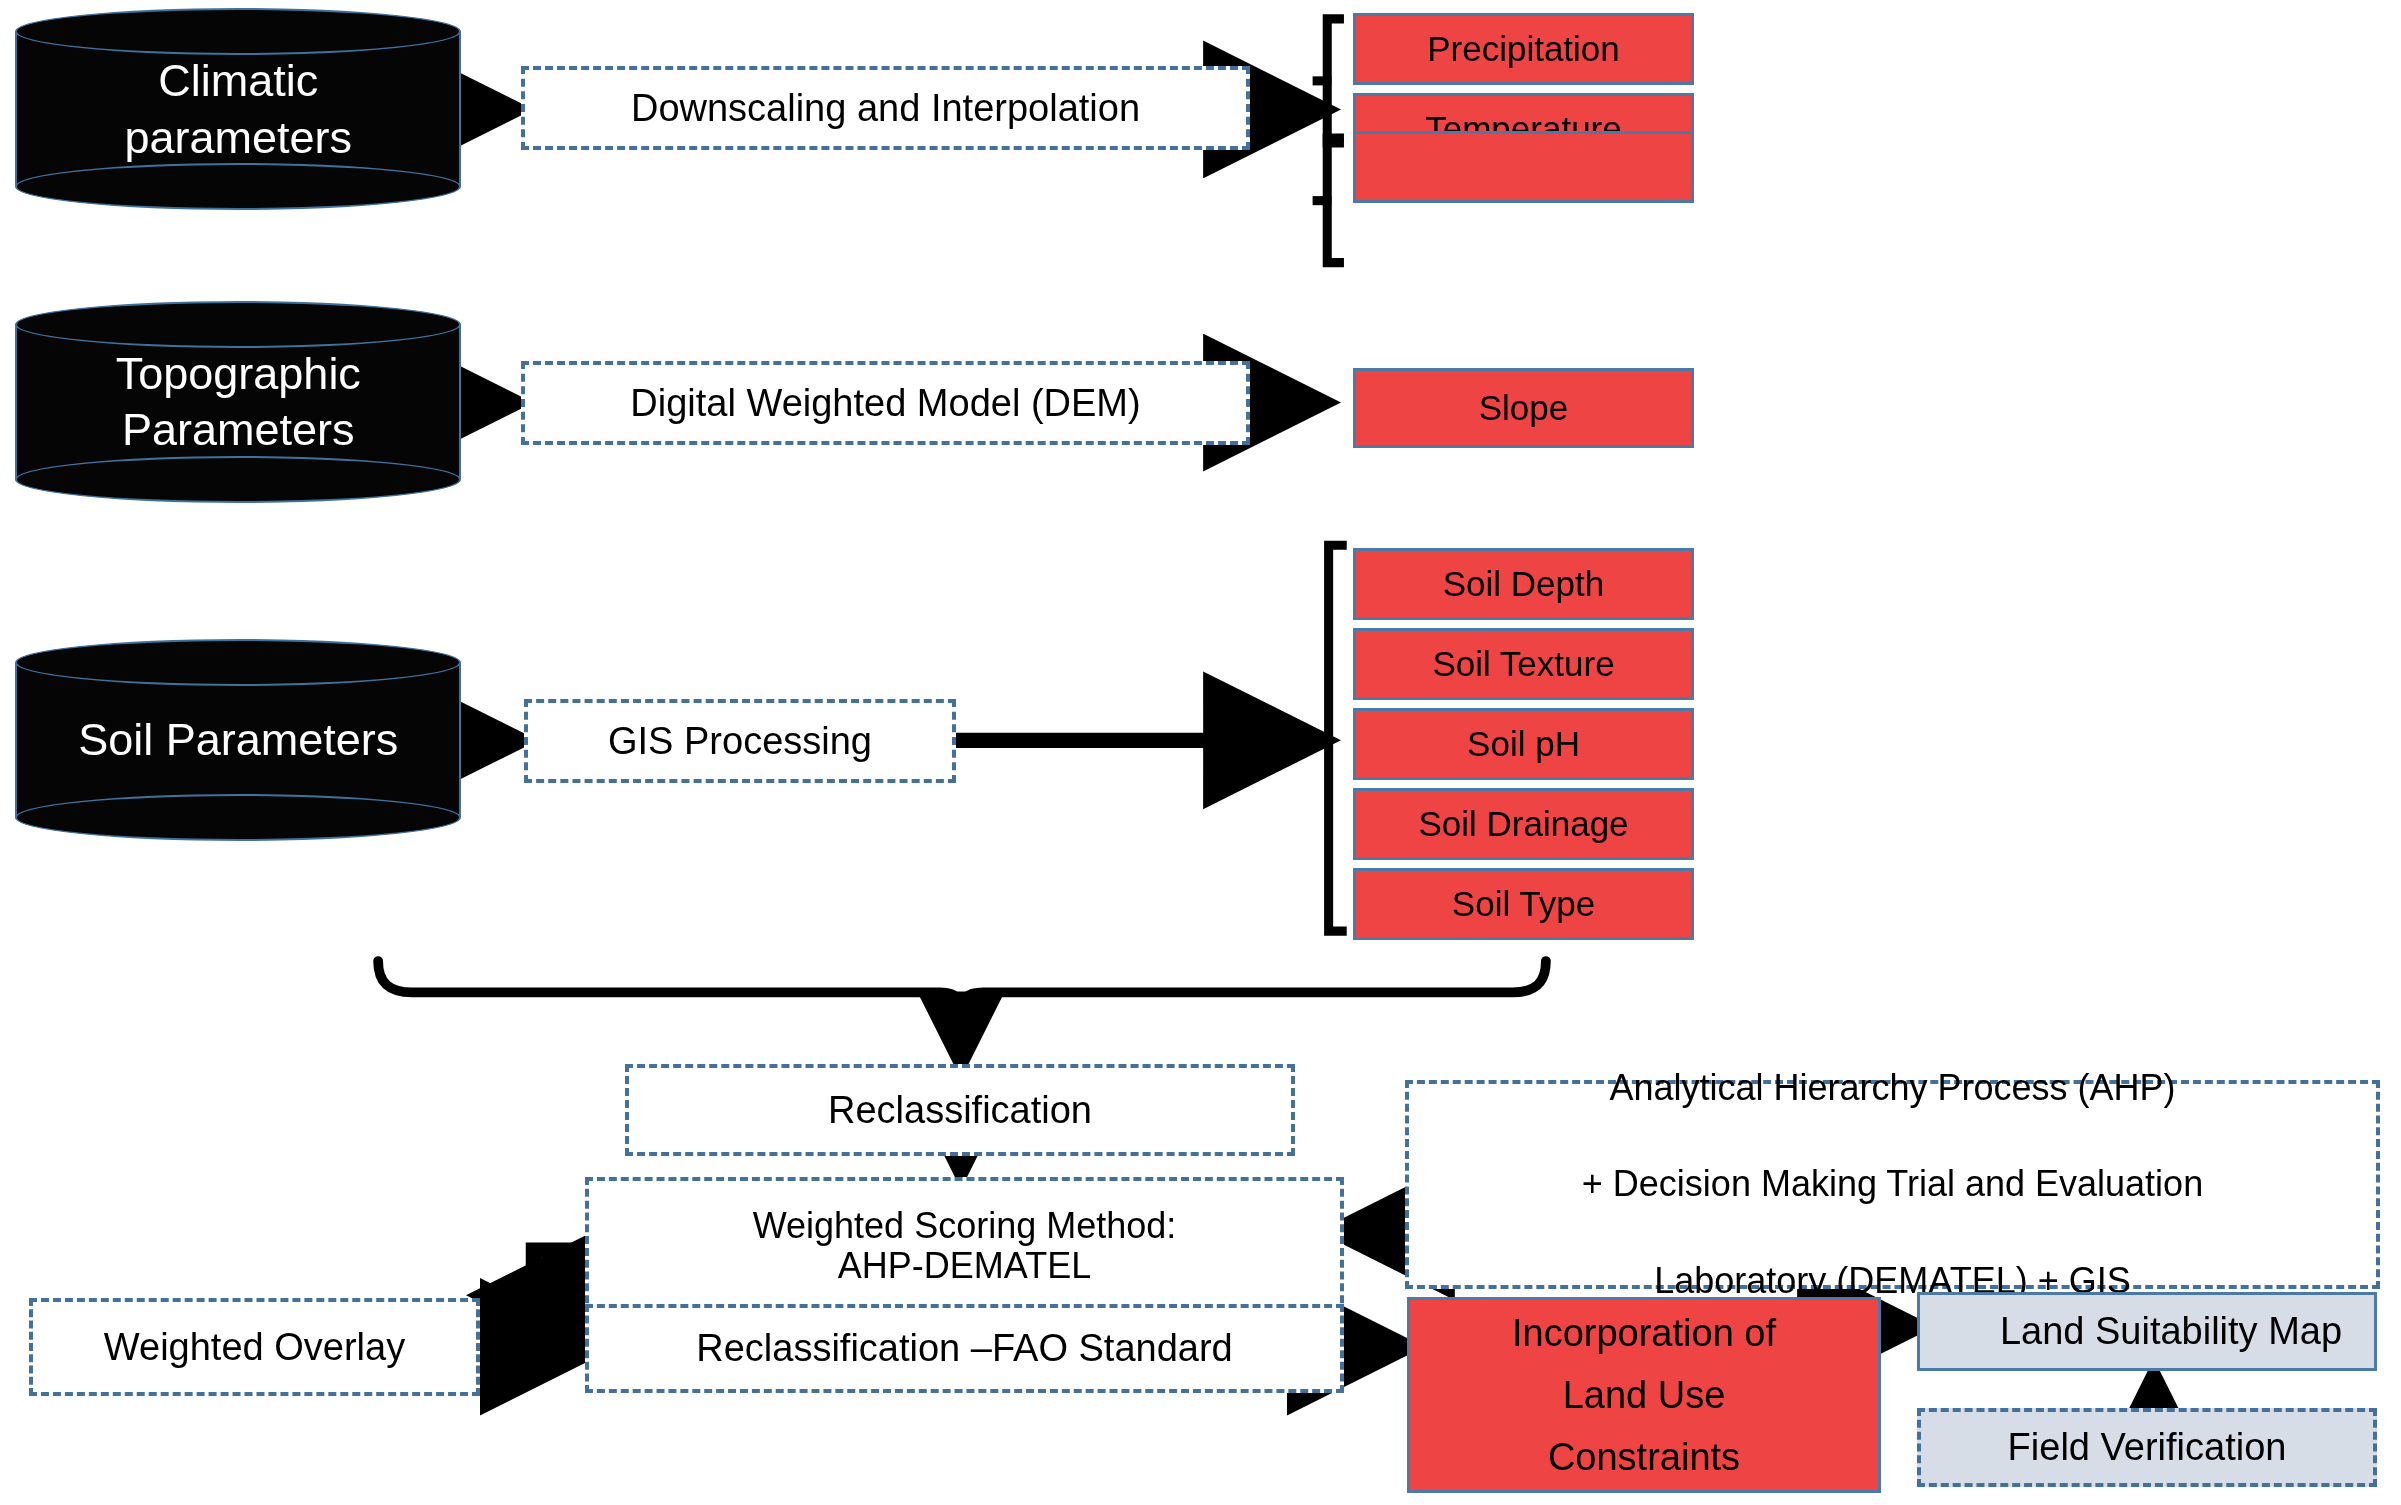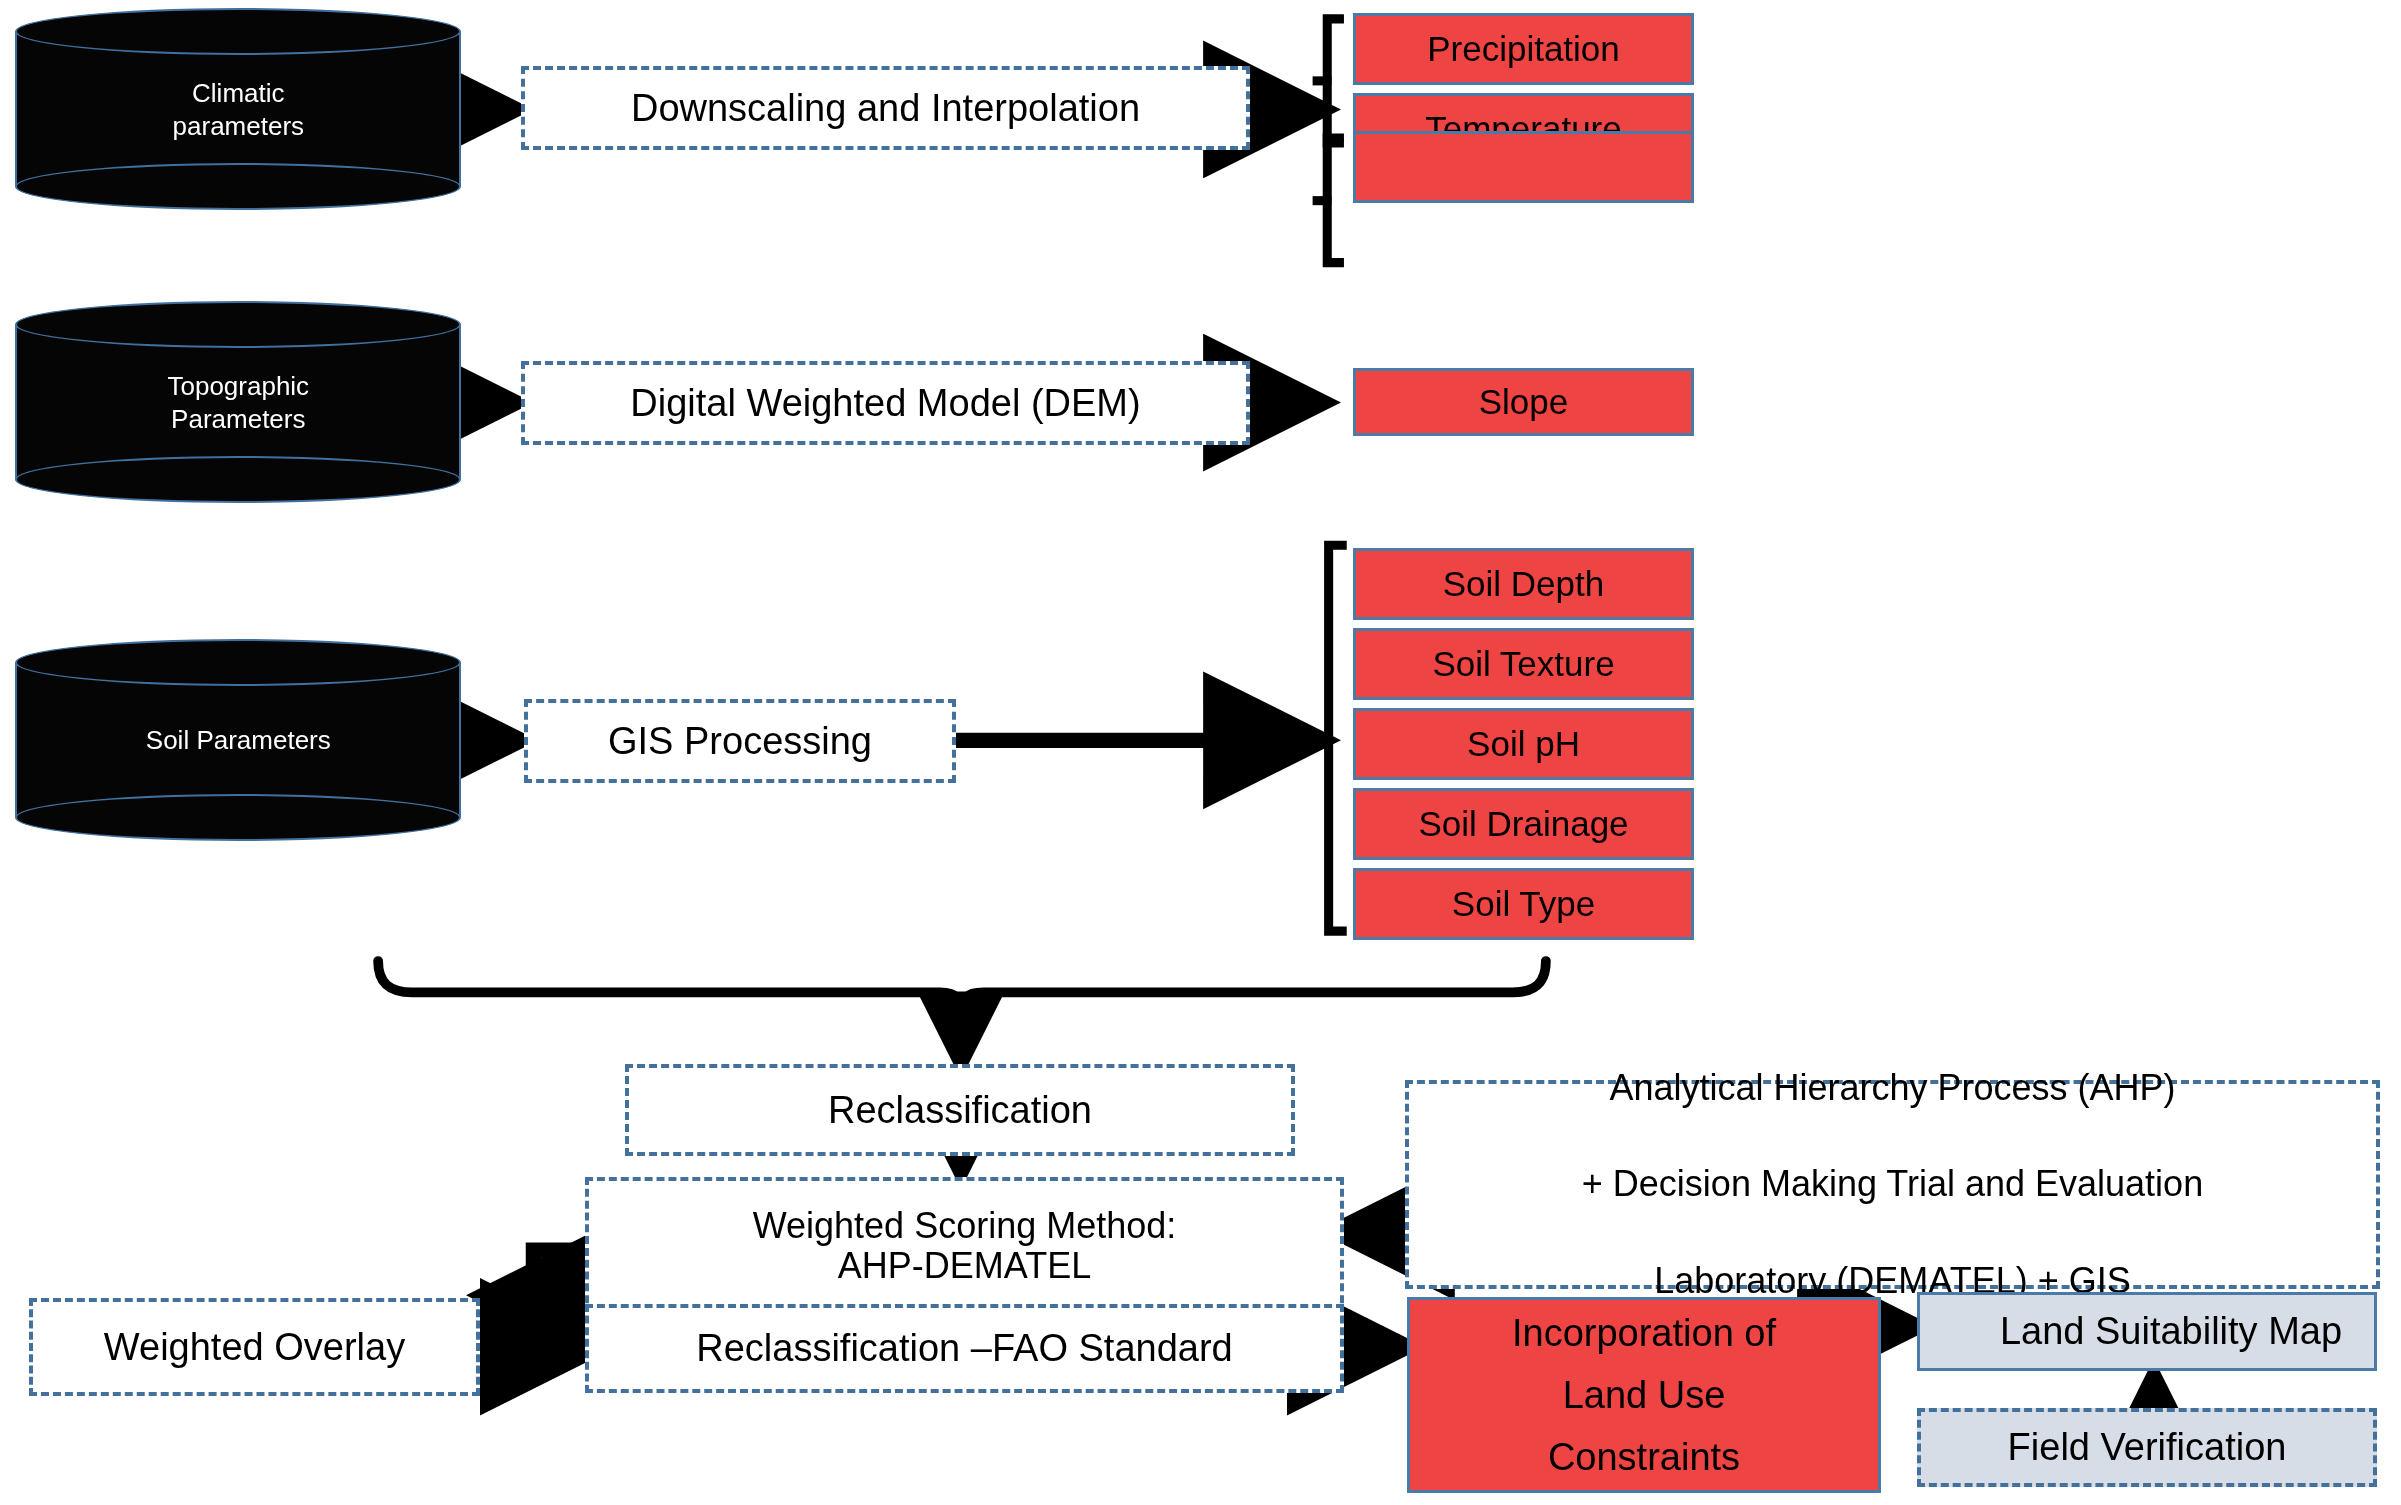--- a/index.html
+++ b/index.html
@@ -19,21 +19,21 @@
              background:#050505;border-left:2.1px solid #40719e;
              border-right:2.1px solid #40719e;}
   .cyl .top{position:absolute;left:0;right:0;top:0;height:47px;
             background:#050505;border:2.1px solid #40719e;border-radius:50%;
             box-sizing:border-box;}
   .cyl .bot{position:absolute;left:0;right:0;bottom:0;height:47px;
             background:#050505;border:2.1px solid #40719e;border-radius:50%;
             box-sizing:border-box;}
   .cyl .lbl{position:absolute;left:0;right:0;top:50%;transform:translateY(-50%);
             color:#ffffff;text-align:center;z-index:5;
-            font-size:26px;line-height:1.25;}
+            font-size:45px;line-height:1.25;}
 
   
   .dashed{border:4.2px dashed #44719c;background:#ffffff;}
   .solid{border:3.5px solid #4a7aa5;background:#ef4444;}
   .solid-fill{border:3.5px solid #4a7aa5;background:#d7dde6;}
   .dashed-fill{border:4.2px dashed #44719c;background:#d7dde6;}
   .t50{font-size:35px;}
   .t52{font-size:36px;}
   .t54{font-size:38px;}
 
@@ -164,21 +164,21 @@
     <div class="lbl" style="white-space:pre-line;">Topographic
 Parameters</div>
   </div>
 
   <div class="node dashed t54" style="left:521px;top:361px;width:729px;height:84px;">
     <span>Digital Weighted Model (DEM)</span>
   </div>
 
   <div class="node solid t50" style="left:1353px;top:131px;width:341px;height:72px;transform:translateY(0);" style2=""></div>
 
-  <div class="node solid t50" style="left:1353px;top:368px;width:341px;height:68px;justify-content:center;">
+  <div class="node solid t50" style="left:1353px;top:368px;width:341px;height:80px;justify-content:center;">
     <span>Slope</span>
   </div>
 
   <div class="cyl" style="left:15.3px;top:639px;width:446px;height:202px;">
     <div class="body"></div>
     <div class="top"></div>
     <div class="bot"></div>
     <div class="lbl" style="white-space:pre-line;">Soil Parameters</div>
   </div>
 

